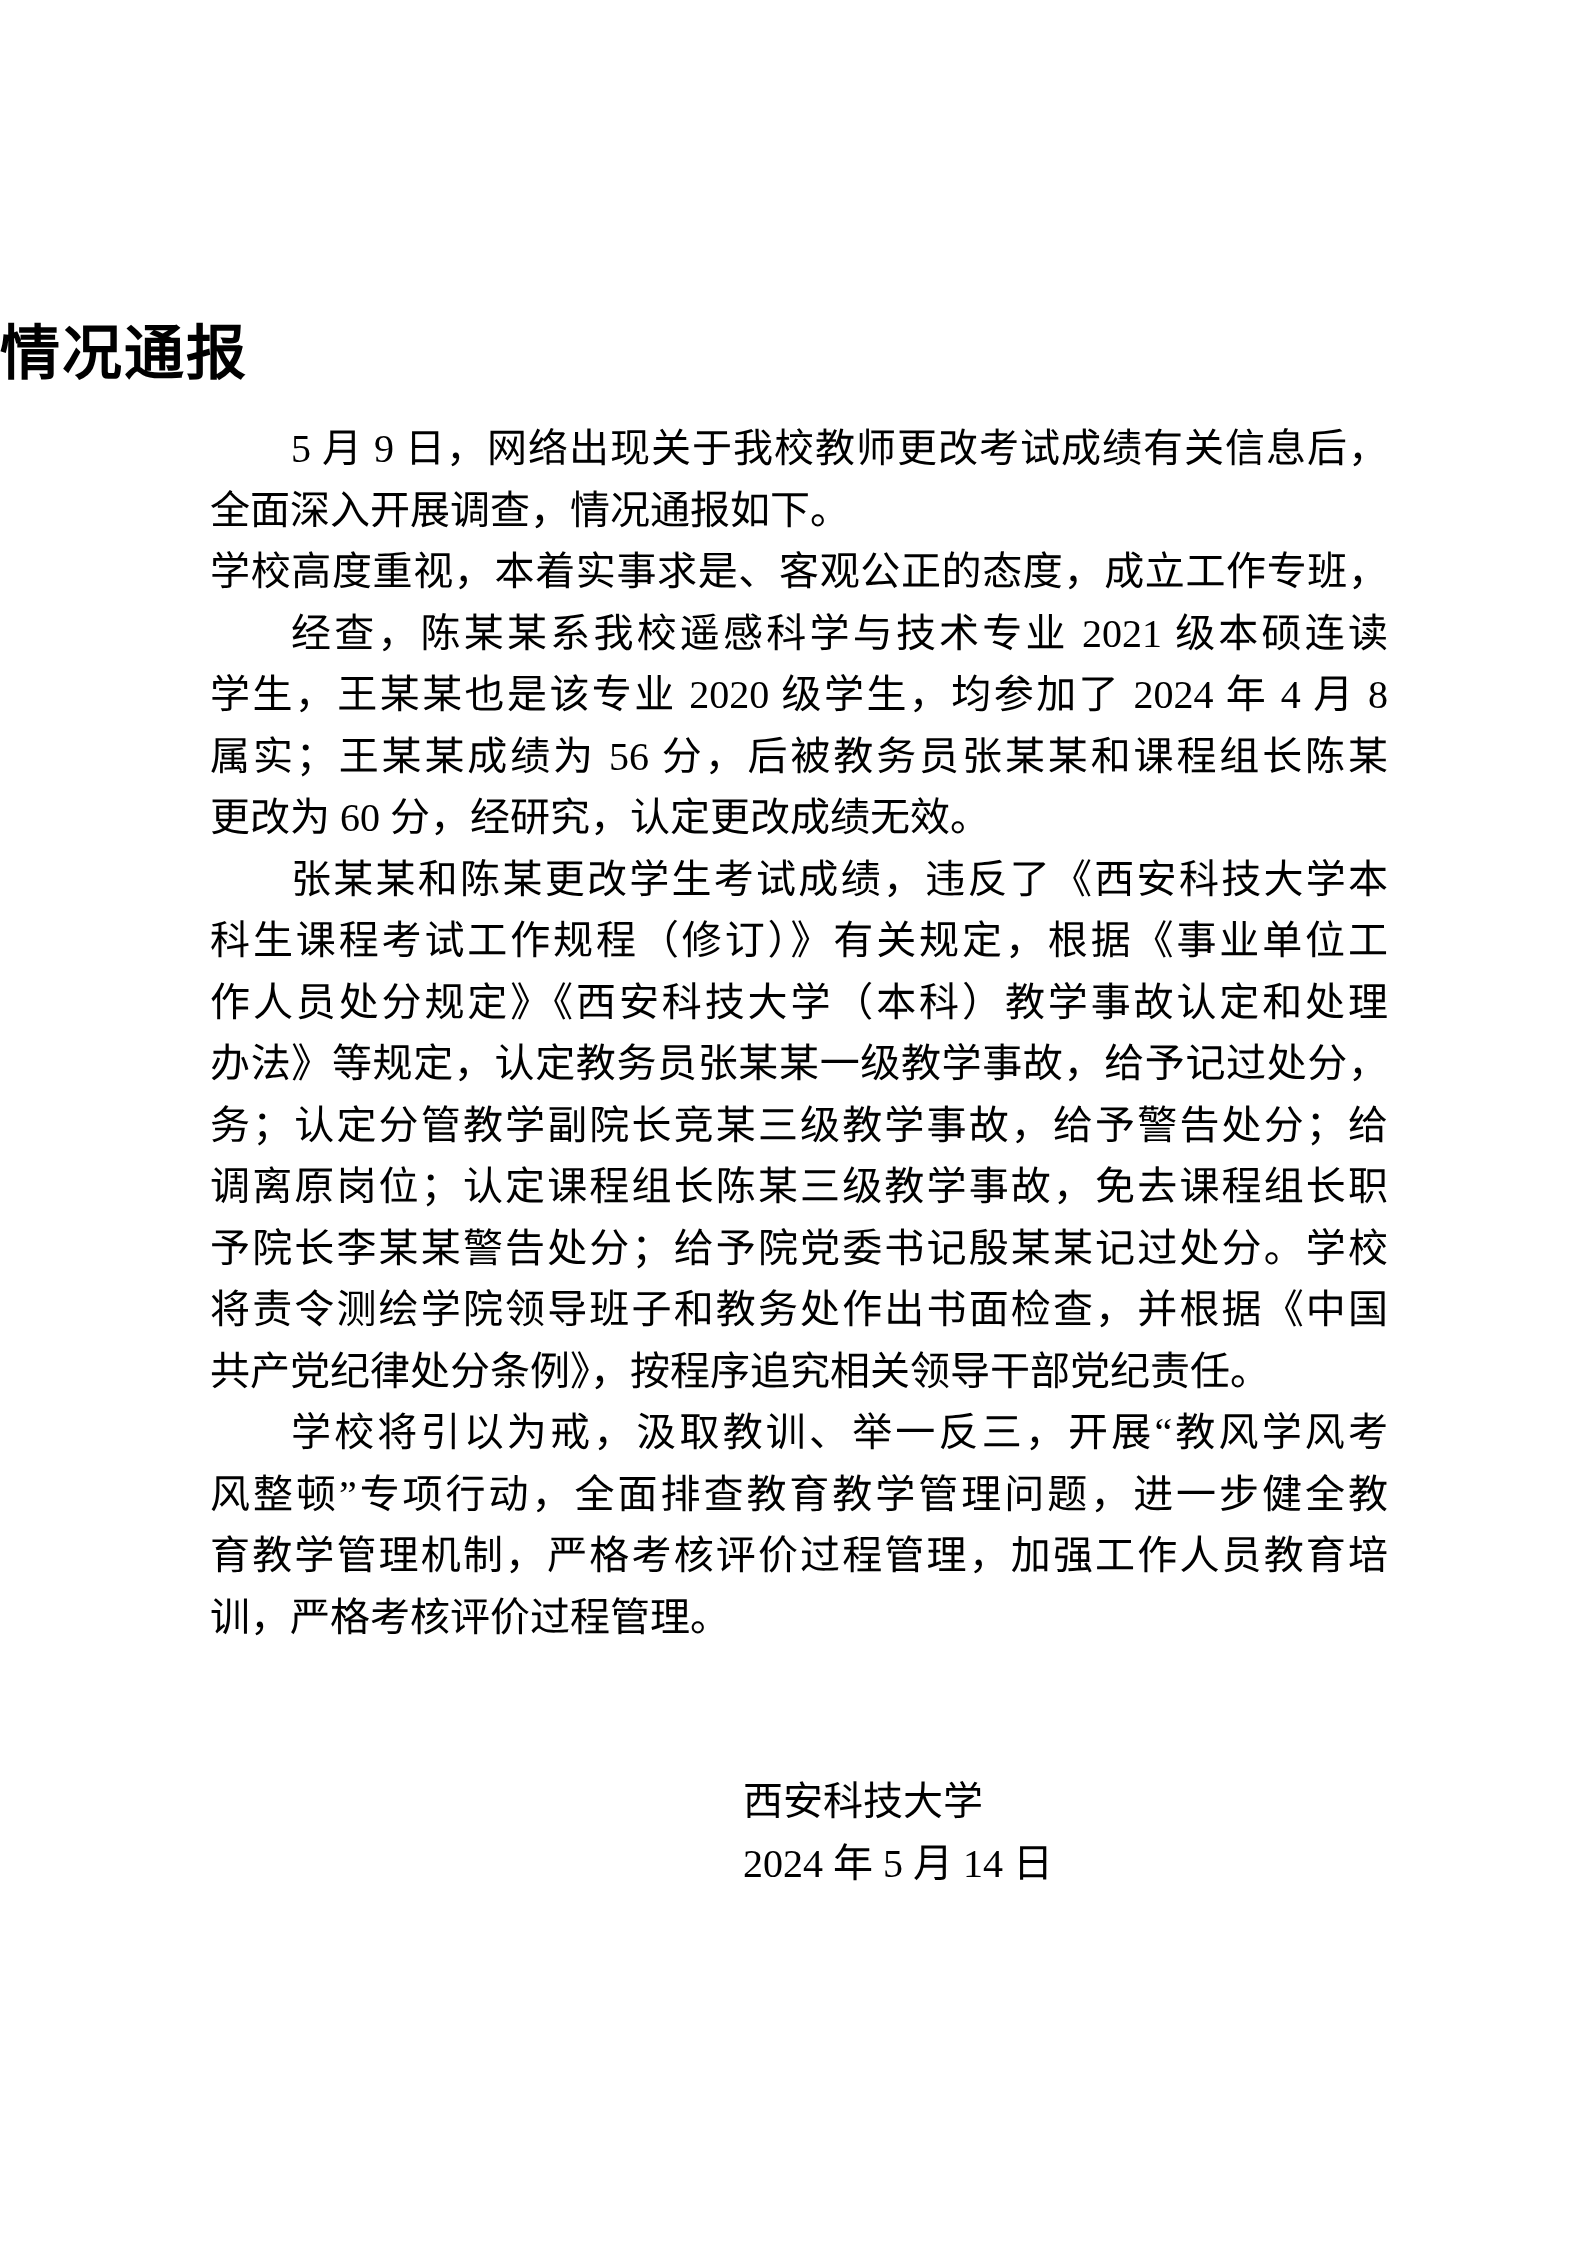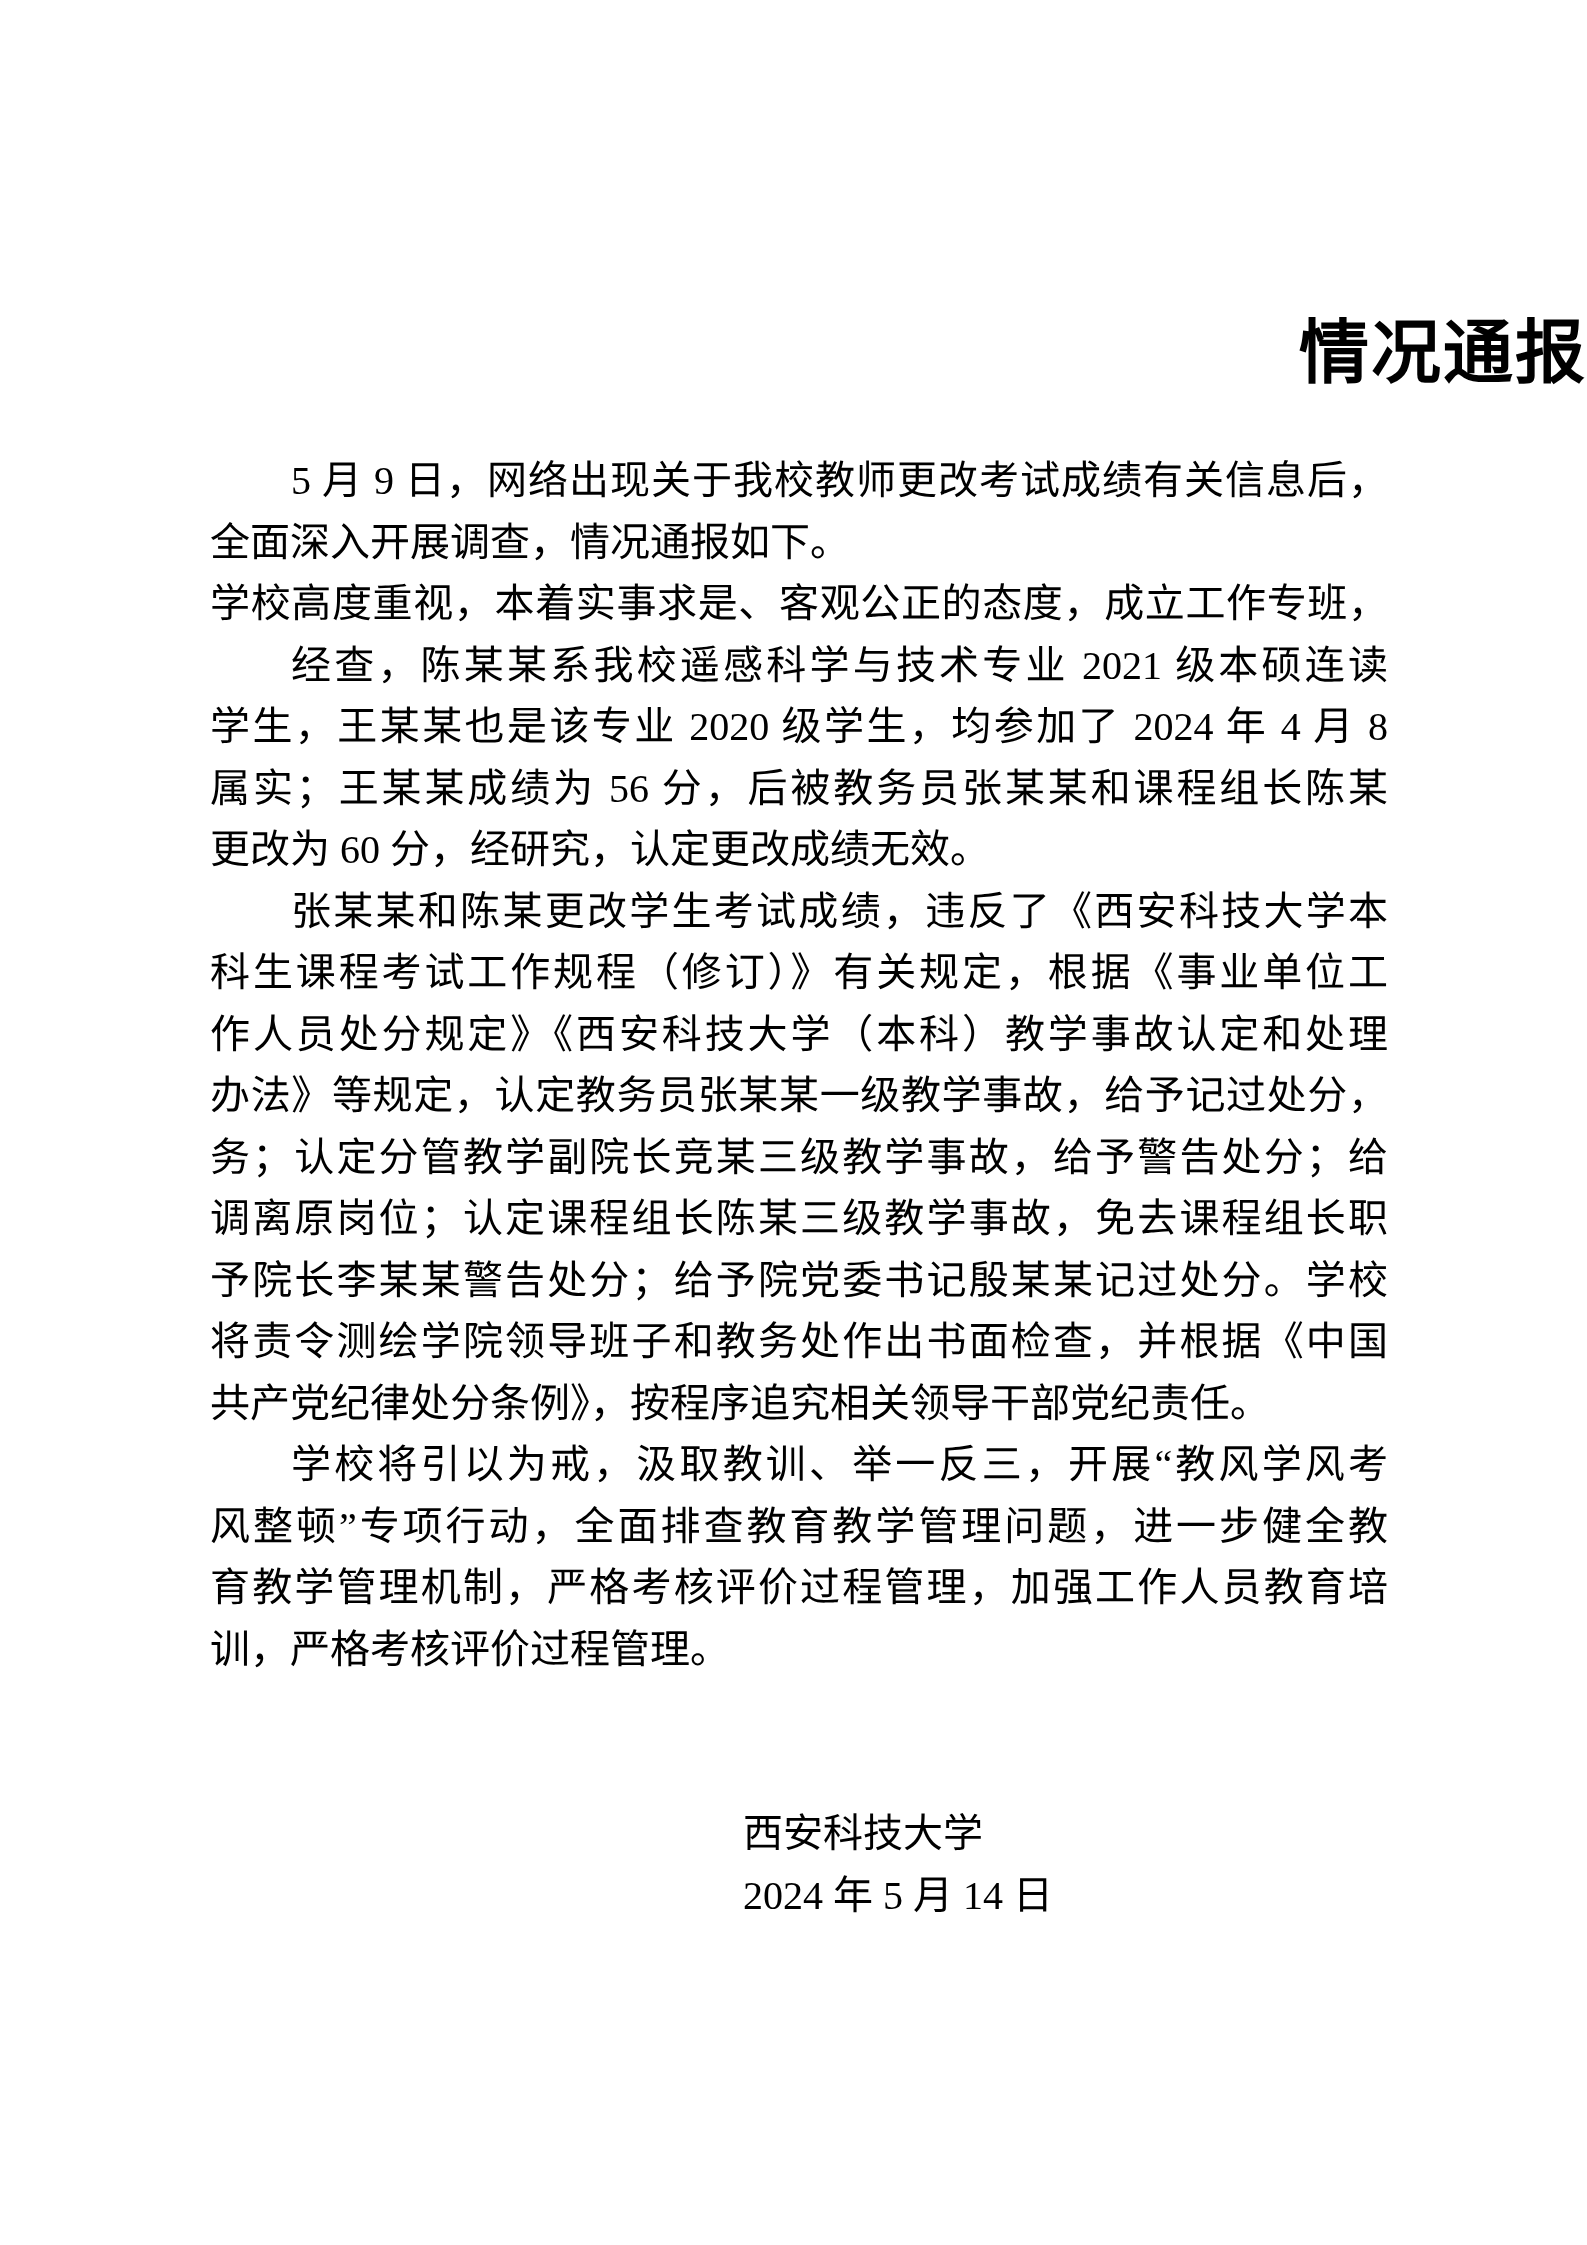--- a/index.html
+++ b/index.html
@@ -14,31 +14,31 @@
     margin: 0 auto;
     background: #ffffff;
     color: #000000;
     box-sizing: border-box;
     padding-top: 318px;
     font-family: "Liberation Serif", "DejaVu Serif", serif;
     overflow: hidden;
   }
   .doc-title {
     margin: 0;
-    text-align: right;
-    font-size: 70px;
+    text-align: left;
+    font-size: 60px;
     line-height: 72px;
     font-weight: bold;
     letter-spacing: 2px;
     color: #000000;
   }
   .content {
     width: 1178px;
     margin-left: 210px;
-    margin-top: 60px;
+    margin-top: 28px;
     font-size: 40px;
     line-height: 61.5px;
     color: #000000;
   }
   .para {
     margin: 0;
     padding: 0;
   }
   .bline {
     text-align: justify;

